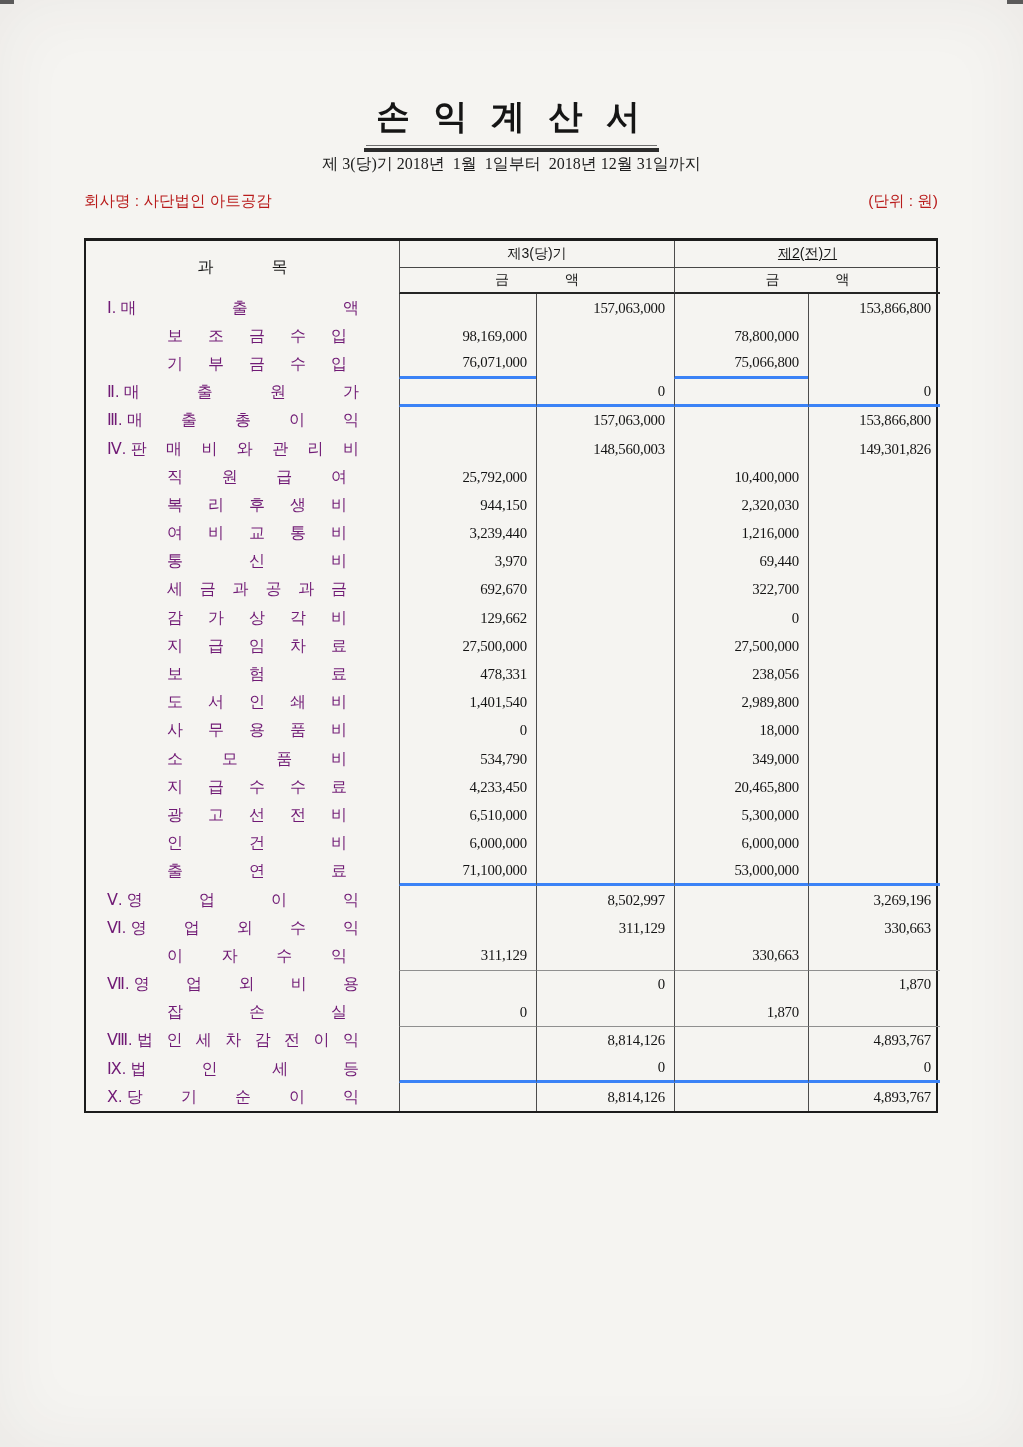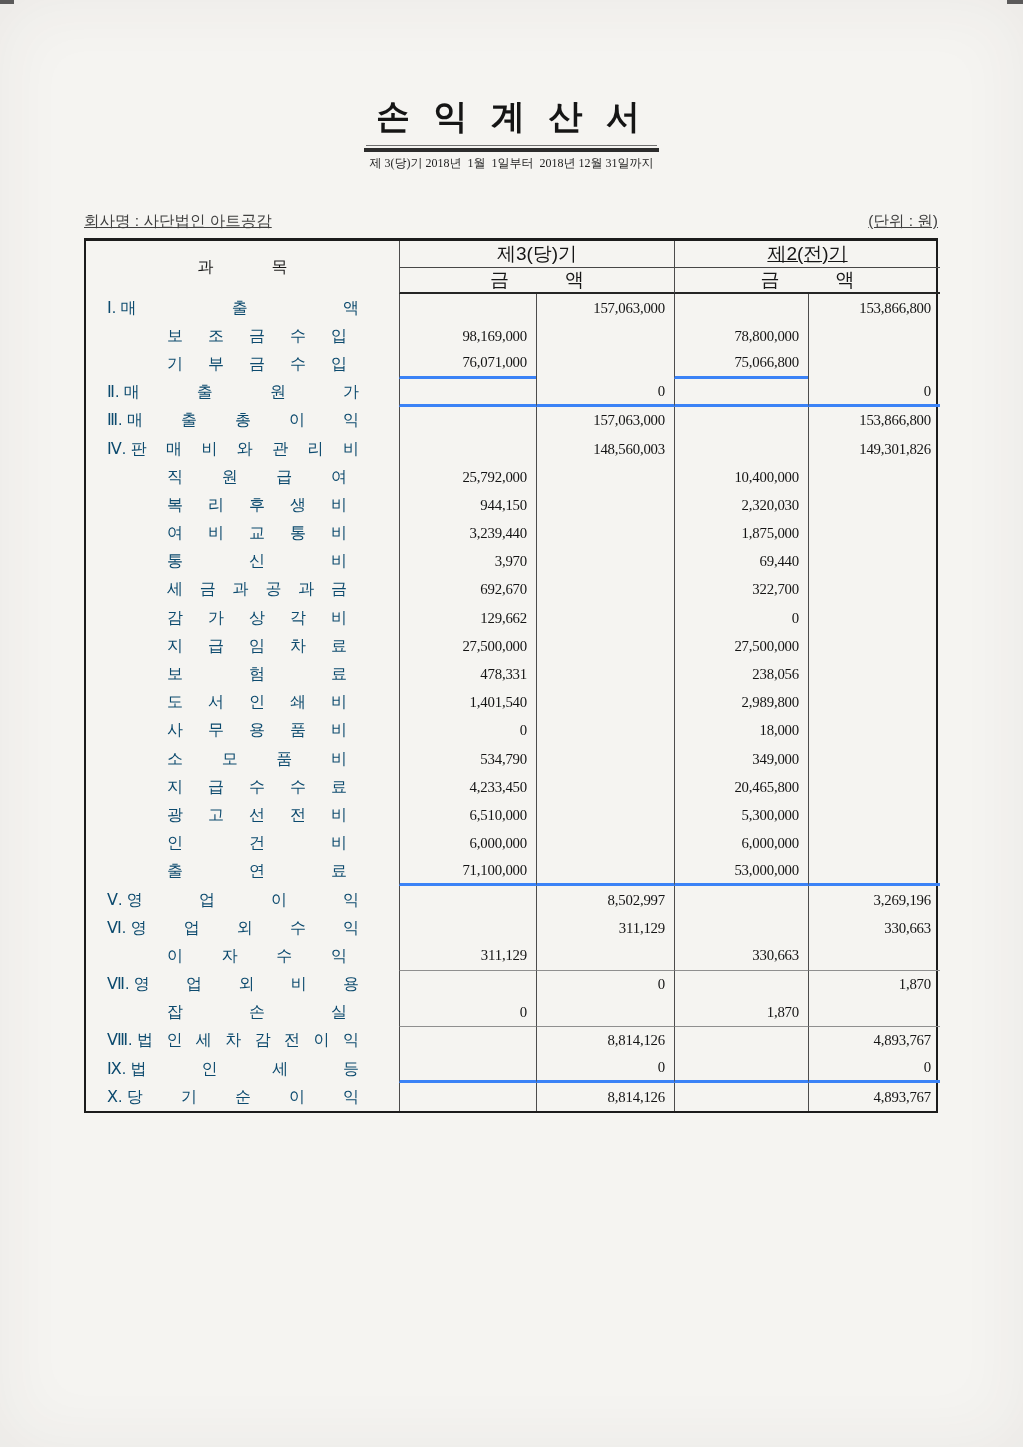--- a/index.html
+++ b/index.html
@@ -31,51 +31,51 @@
     position:relative;
   }
   .title::after {
     content:""; position:absolute; left:-2px; right:-2px; bottom:-7px;
     height:4px; background:#2c2c2c;
   }
 
   
   .periods { position:absolute; left:0; right:0; top:152px; text-align:center;
     font-family:"Liberation Serif","DejaVu Serif",serif;
-    font-size:12px; line-height:23px; color:#1d1d1d; }
+    font-size:16px; line-height:23px; color:#1d1d1d; }
   .periods div { white-space:pre; }
 
   
-  .meta { position:absolute; left:84px; top:211px; width:854px;
+  .meta { position:absolute; left:84px; top:191px; width:854px;
     display:flex; justify-content:space-between; align-items:flex-end;
-    font-size:15.5px; color:#404040;text-decoration:underline; }
+    font-size:15.5px; color:#b91c1c; }
 
   
   .tbl {
     position:absolute; left:84px; top:238px; width:854px;
     display:grid;
     grid-template-columns:313px 137px 138px 134px 132px;
     grid-template-rows:27px 26px repeat(29, 28.2px);
     border:2px solid #1c1c1c; border-top-width:3px;
   }
   .cell { display:flex; align-items:center; overflow:hidden; }
   .bl { border-left:1px solid #4c4c4c; }
 
   
-  .hd { justify-content:center; font-size:19px; color:#161616; }
+  .hd { justify-content:center; font-size:14px; color:#161616; }
   .subj { grid-area:1/1/3/2; gap:58px; font-size:16px; }
   .ph.p3 { grid-area:1/2/2/4; border-bottom:1px solid #474747; }
   .ph.p2 { grid-area:1/4/2/6; border-bottom:1px solid #474747;text-decoration:underline; }
   .ah { gap:56px; border-bottom:2px solid #252525; }
   .ah.a3 { grid-area:2/2/3/4; }
   .ah.a2 { grid-area:2/4/3/6; }
 
   
   .lbl { padding-left:21px; padding-right:40px; font-size:16px;
-    display:flex; justify-content:space-between; color:#0c4a6e; }
+    display:flex; justify-content:space-between; color:#701a75; }
   .lbl.indent { padding-left:81px; padding-right:52px; }
   .val { justify-content:flex-end; padding-right:9px;
     font-family:"Liberation Serif","DejaVu Serif",serif;
     font-size:14.8px; letter-spacing:-0.2px; color:#141414; }
   .lb-1 { border-bottom:3px solid #3b82f6; }
   .lb-f { border-bottom:1px solid #8f8f8f; }
 </style>
 </head>
 <body>
 
@@ -200,21 +200,21 @@
       <div class="cell val bl"></div>
       <div class="cell lbl indent">
         <span>여</span>
         <span>비</span>
         <span>교</span>
         <span>통</span>
         <span>비</span>
       </div>
       <div class="cell val bl">3,239,440</div>
       <div class="cell val bl"></div>
-      <div class="cell val bl">1,875,000</div>
+      <div class="cell val bl">1,216,000</div>
       <div class="cell val bl"></div>
       <div class="cell lbl indent">
         <span>통</span>
         <span>신</span>
         <span>비</span>
       </div>
       <div class="cell val bl">3,970</div>
       <div class="cell val bl"></div>
       <div class="cell val bl">69,440</div>
       <div class="cell val bl"></div>

